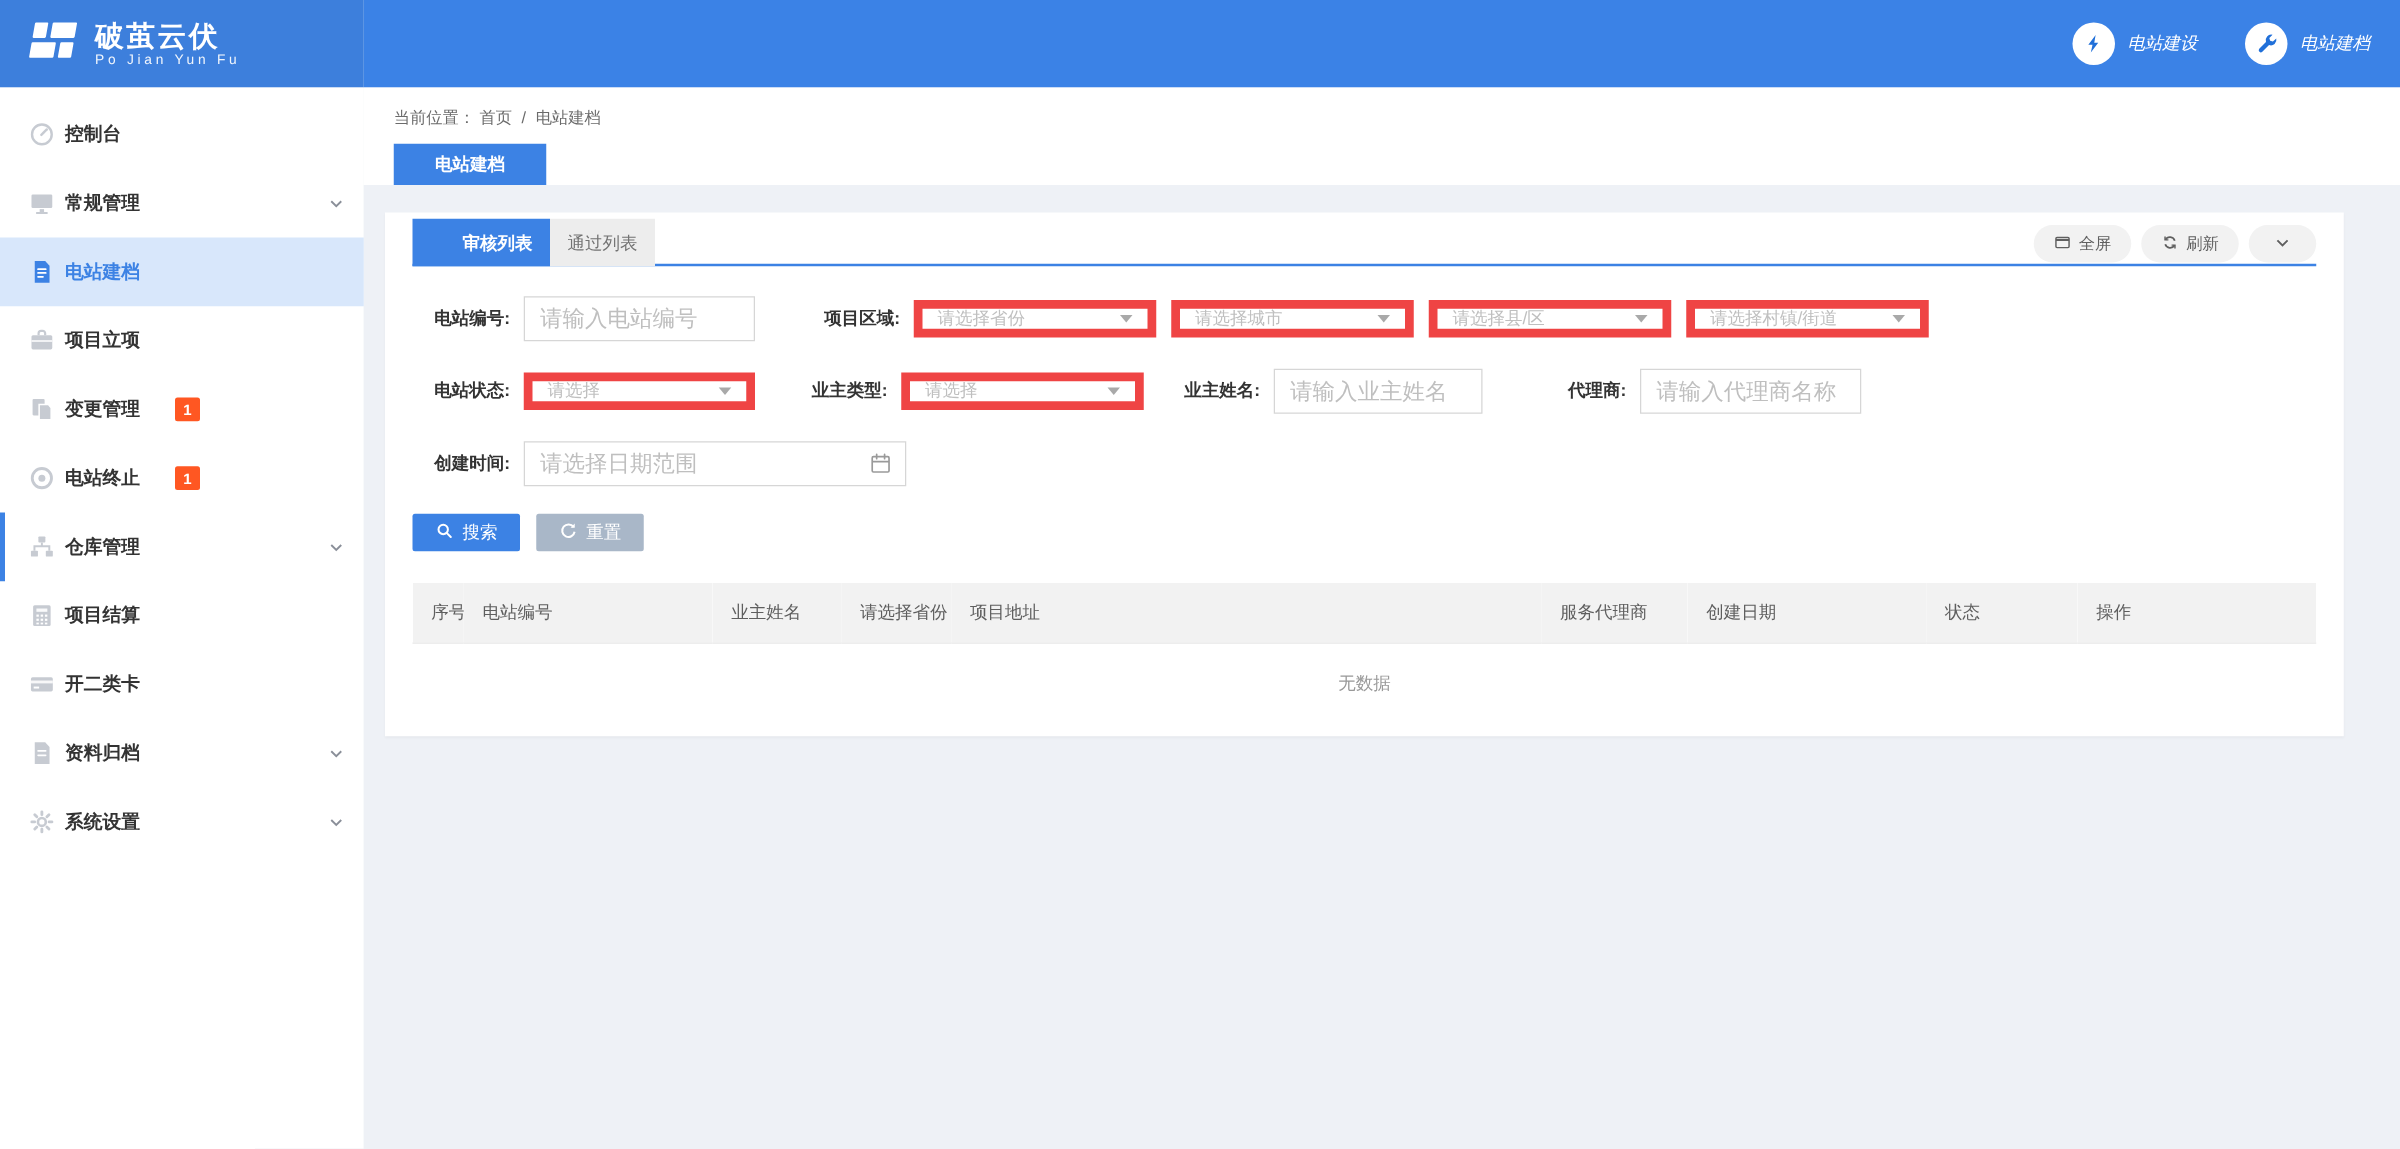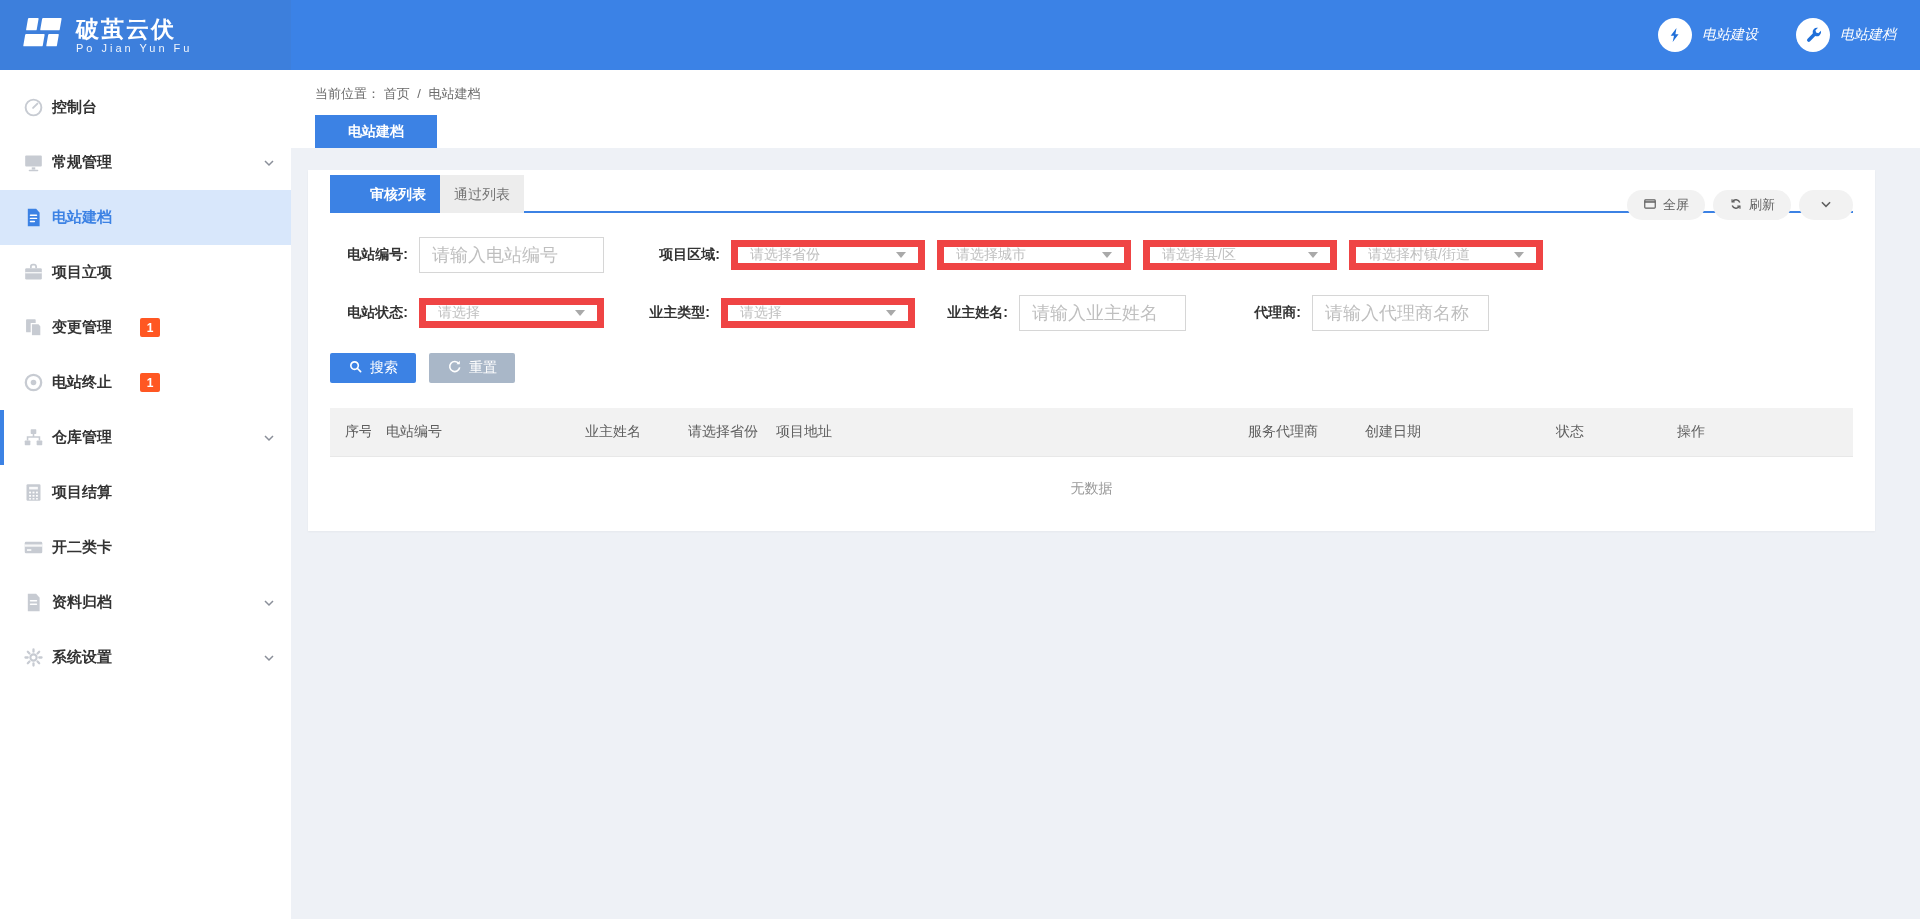--- a/index.html
+++ b/index.html
@@ -52,21 +52,21 @@
   .page-tab { position:absolute; left:24px; bottom:0; width:122px; height:33px; background:#3C82E4; color:#fff;
     font-size:14px; font-weight:600; display:flex; align-items:center; justify-content:center; cursor:pointer; }
 
   .content { flex:1; background:#EEF1F6; padding:22px 45px 0 17px; }
   .card { background:#fff; width:100%; padding:0 22px 10px 22px; box-shadow:0 1px 2px rgba(0,0,0,.04); }
 
   .card-head { position:relative; height:43px; padding-top:5px; border-bottom:2px solid #3C82E4; display:flex; }
   .ptab { height:38px; line-height:38px; padding:0 14px; font-size:14px; cursor:pointer; }
   .ptab.active { background:#3C82E4; color:#fff; font-weight:600;padding-left:40px; }
   .ptab.plain { background:#EDEDED; color:#737373; }
-  .tools { position:absolute; right:0; top:20px; display:flex; gap:8px; }
+  .tools { position:absolute; right:0; top:10px; display:flex; gap:8px; }
   .pill { height:30px; border-radius:15px; background:#F2F2F2; border:none; display:flex; align-items:center; gap:6px;
     padding:0 16px; font-size:13px; color:#5f5f5f; cursor:pointer; font-family:inherit; }
   .pill svg { width:14px; height:14px; }
 
   
   .filters { padding-top:24px; }
   .f-row { display:flex; align-items:center; height:36px; margin-bottom:22px; }
   .f-label { width:78px; text-align:right; font-size:14px; color:#333; font-weight:600; margin-right:11px; white-space:nowrap; flex:0 0 78px; }
   .f-label.w88 { flex-basis:88px; width:88px; }
   .f-label.w77 { flex-basis:77px; width:77px; }
@@ -385,20 +385,33 @@
               <div class="sel w194">
                 <span class="ph">请选择</span>
                 <span class="tri"></span>
               </div>
               <span class="f-label gap16 w77">业主姓名:</span>
               <input class="txt w167" placeholder="请输入业主姓名" style="">
               <span class="f-label w115">代理商:</span>
               <input class="txt w177" placeholder="请输入代理商名称" style="">
             </div>
 
+            <div class="f-row">
+              <span class="f-label">创建时间:</span>
+              <div class="date-wrap">
+                <input class="txt" placeholder="请选择日期范围" style="">
+                <span class="cal">
+                  <svg viewBox="0 0 24 24" fill="none" stroke="currentColor" stroke-width="1.7">
+                    <rect x="3.5" y="5.5" width="17" height="15.5" rx="1.2"></rect>
+                    <path d="M3.5 10.5h17"></path>
+                    <path d="M8 3v4.5M16 3v4.5" stroke-linecap="round"></path>
+                  </svg>
+                </span>
+              </div>
+            </div>
 
             <div class="btn-row">
               <button class="btn search">
                 <span>
                   <svg viewBox="0 0 24 24" fill="none" stroke="#fff" stroke-width="2.6">
                     <circle cx="10.5" cy="10.5" r="6"></circle>
                       <path d="M15.2 15.2l5 5" stroke-linecap="round"></path>
                   </svg>
                 </span>
                 <span>搜索</span>

